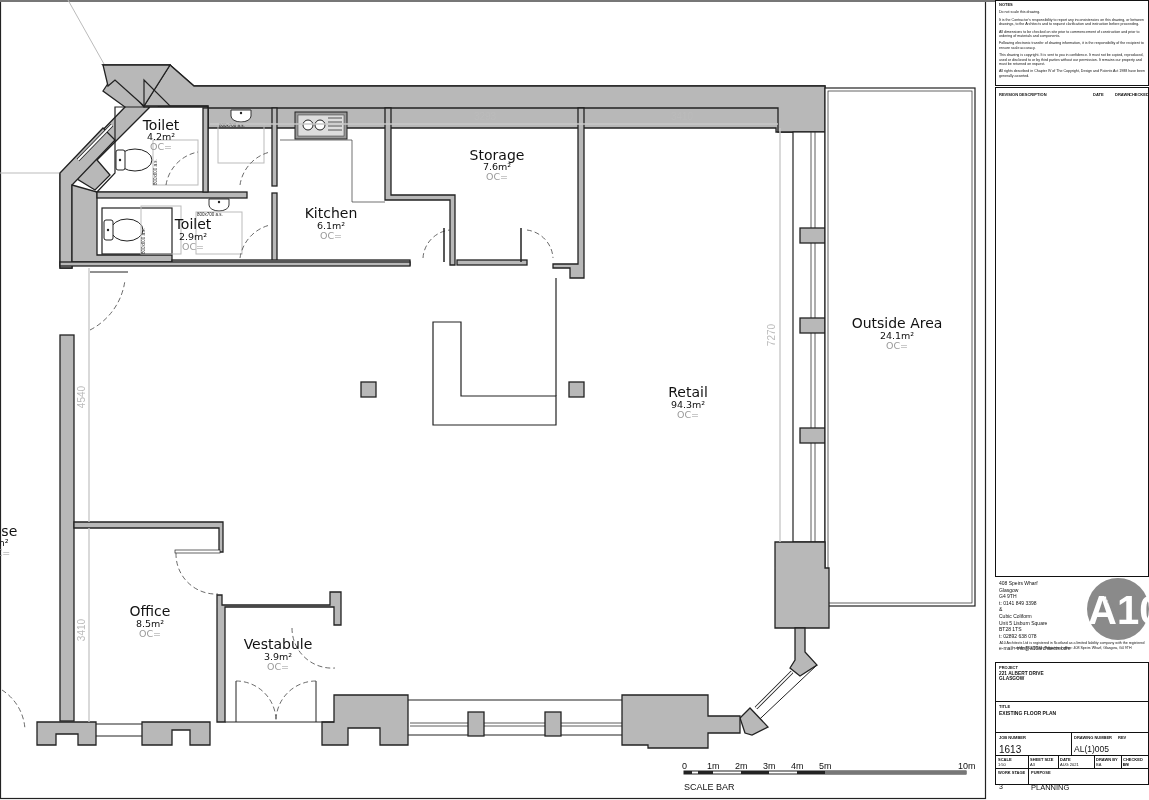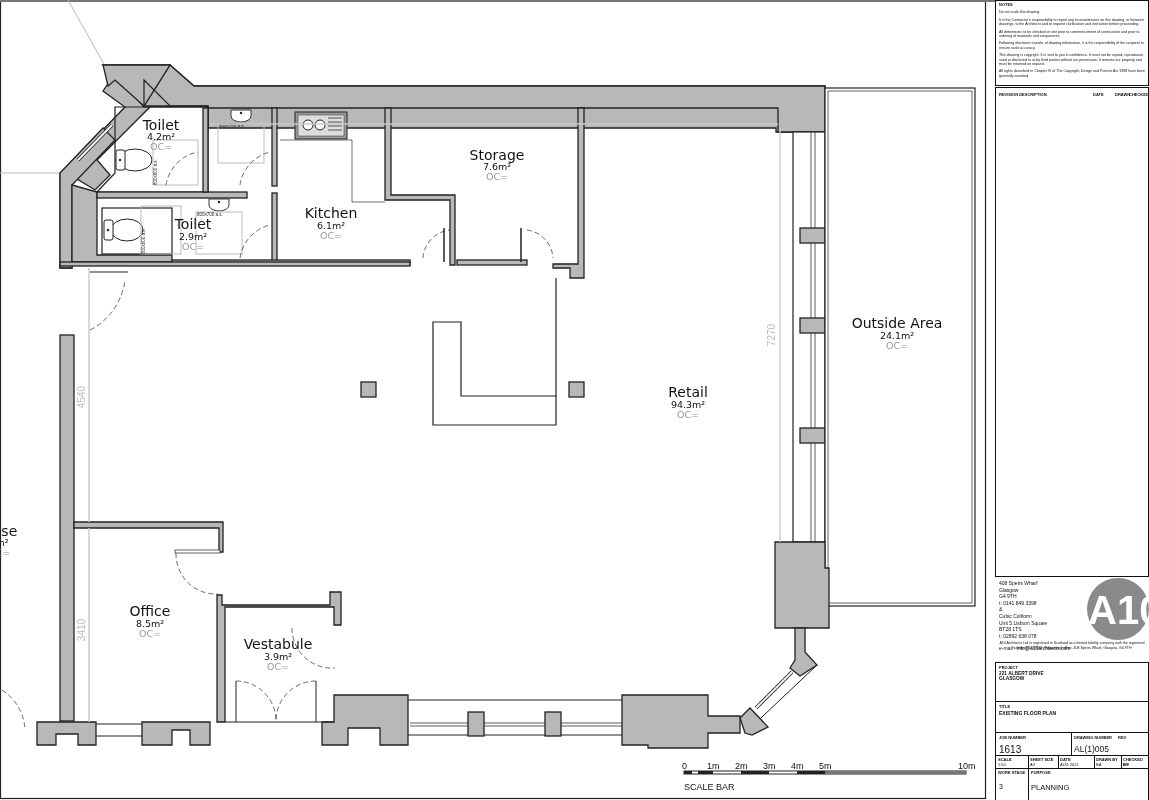--- a/index.html
+++ b/index.html
@@ -326,20 +326,20 @@
     <span class="cell-label" style="left:34px; top:1px;">SHEET SIZE</span>
     <span class="cell-label" style="left:34px; top:6px; font-weight:normal;">A3</span>
     <span class="cell-label" style="left:64px; top:1px;">DATE</span>
     <span class="cell-label" style="left:64px; top:6px; font-weight:normal;">AUG 2021</span>
     <span class="cell-label" style="left:100px; top:1px;">DRAWN BY</span>
     <span class="cell-label" style="left:100px; top:6px; font-weight:normal;">BA</span>
     <span class="cell-label" style="left:127px; top:1px;">CHECKED BY</span>
     <span class="cell-label" style="left:127px; top:6px; font-weight:normal;">DG</span>
   </div>
 
-  <div class="tb-box" style="left:0; top:768px; width:154px; height:33px;">
+  <div class="tb-box" style="left:0; top:768px; width:154px; height:17px;">
     <div style="position:absolute; left:32px; top:0; bottom:0; border-left:1px solid #111;"></div>
     <span class="cell-label" style="left:2px; top:1px;">WORK STAGE</span>
     <span class="cell-val" style="left:3px; top:14px; font-size:7px; font-weight:normal;">3</span>
     <span class="cell-label" style="left:35px; top:1px;">PURPOSE</span>
     <span class="cell-val" style="left:35px; top:14px; font-size:7.5px; font-weight:normal;">PLANNING</span>
   </div>
 </div>
 
 </body></html>

